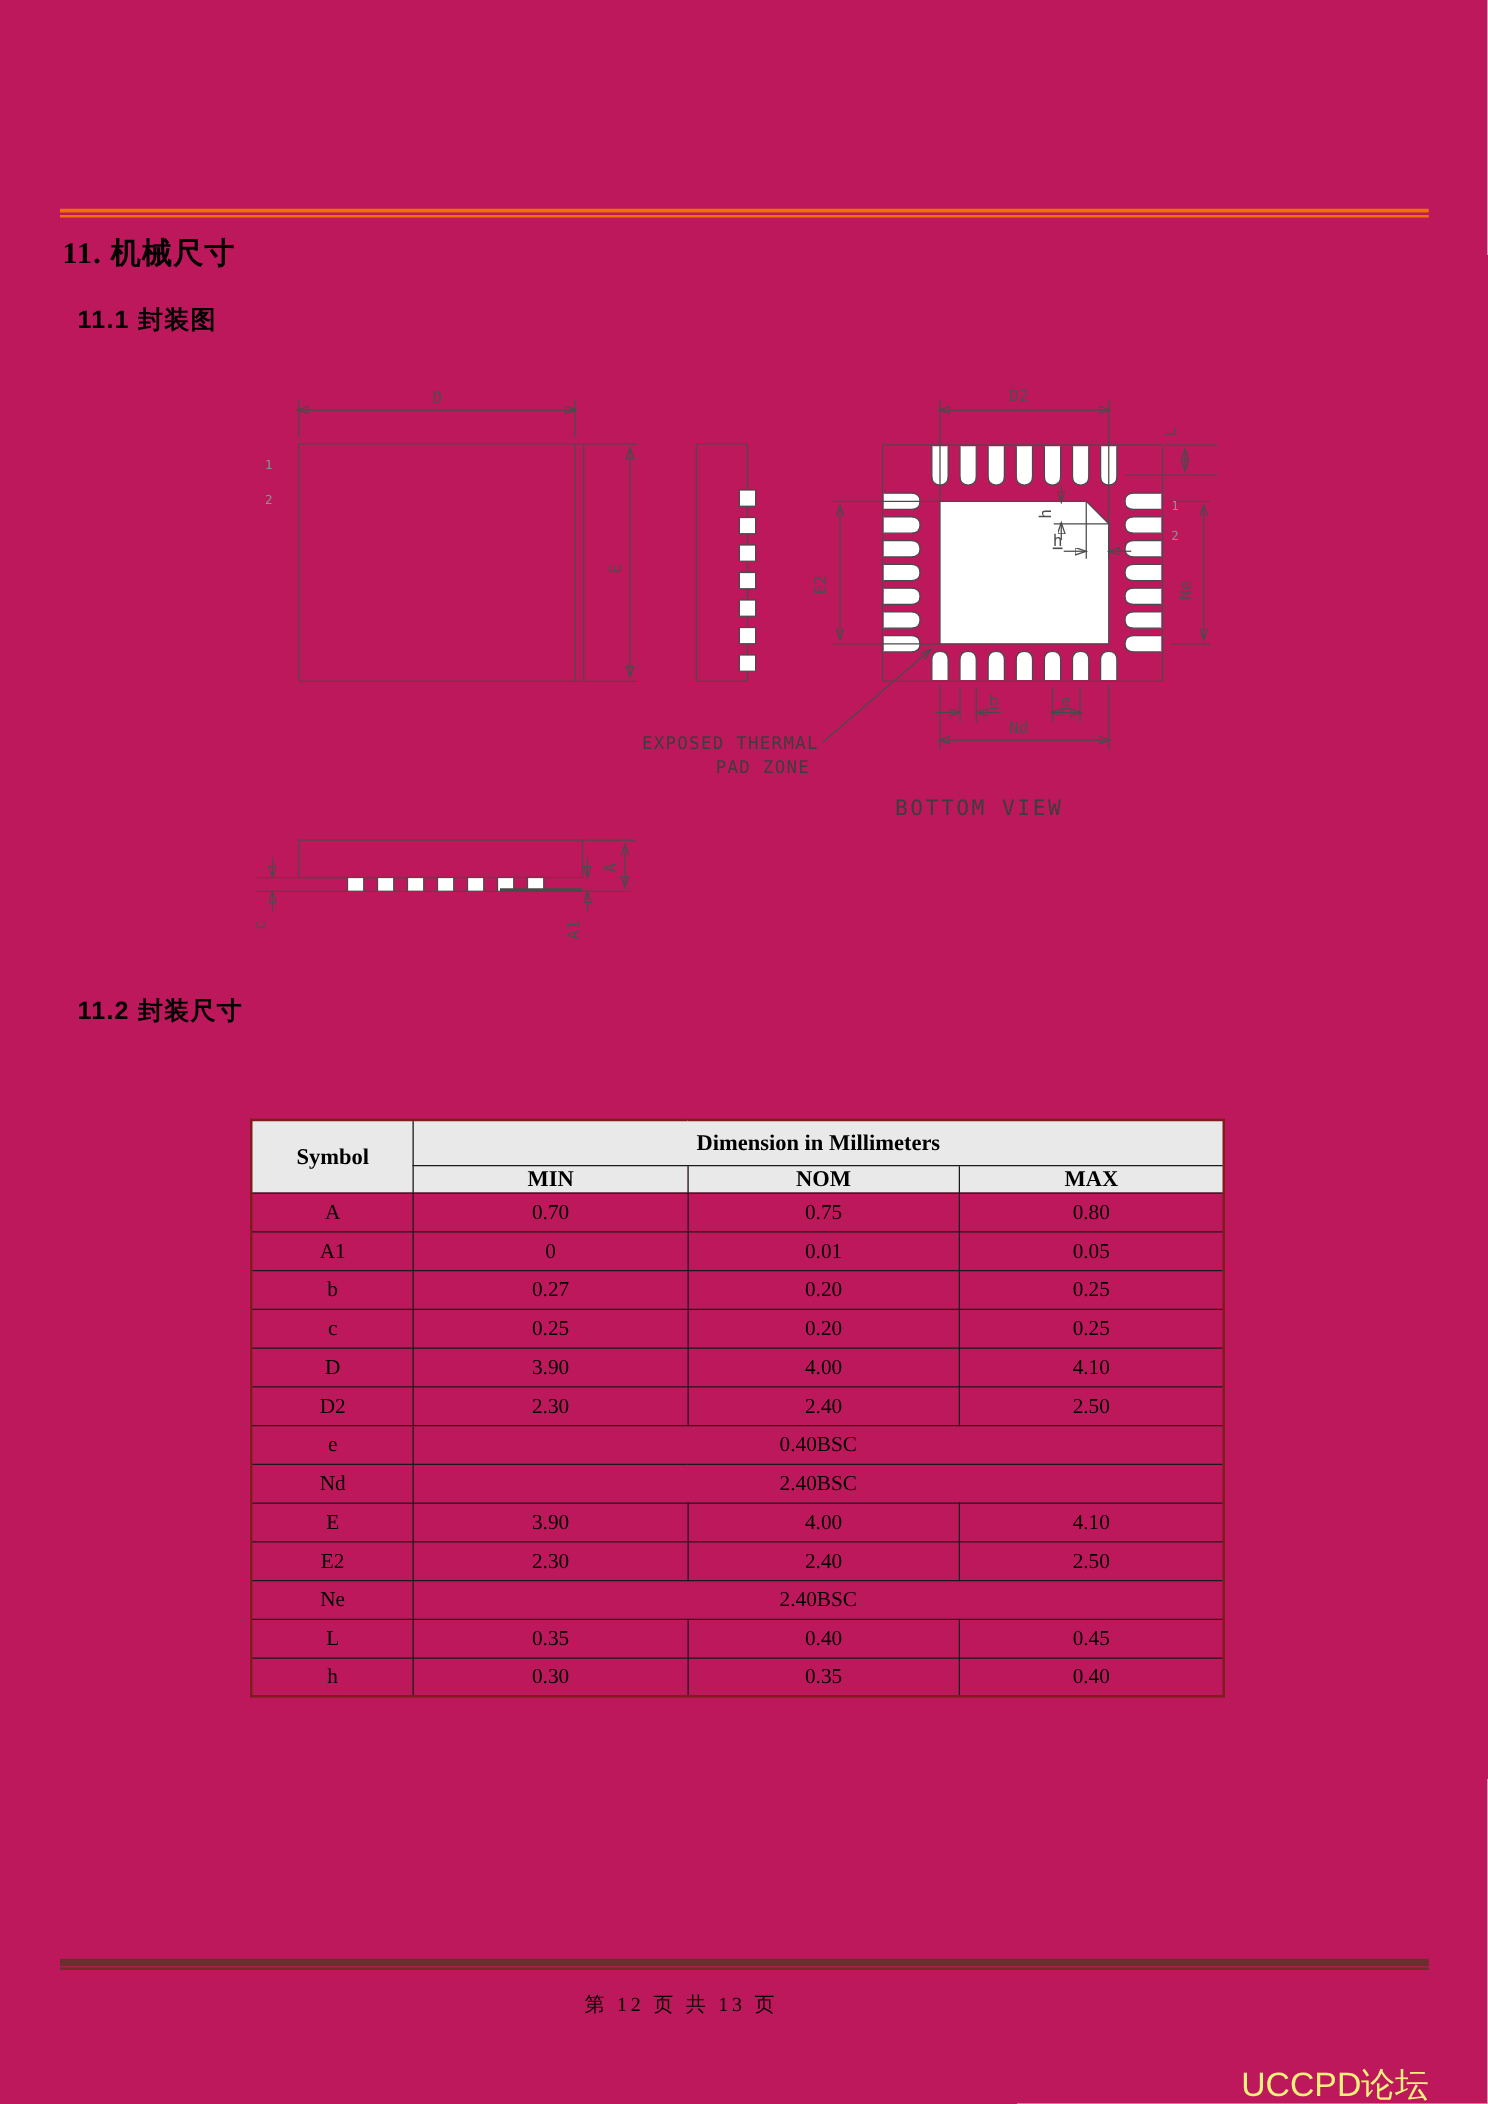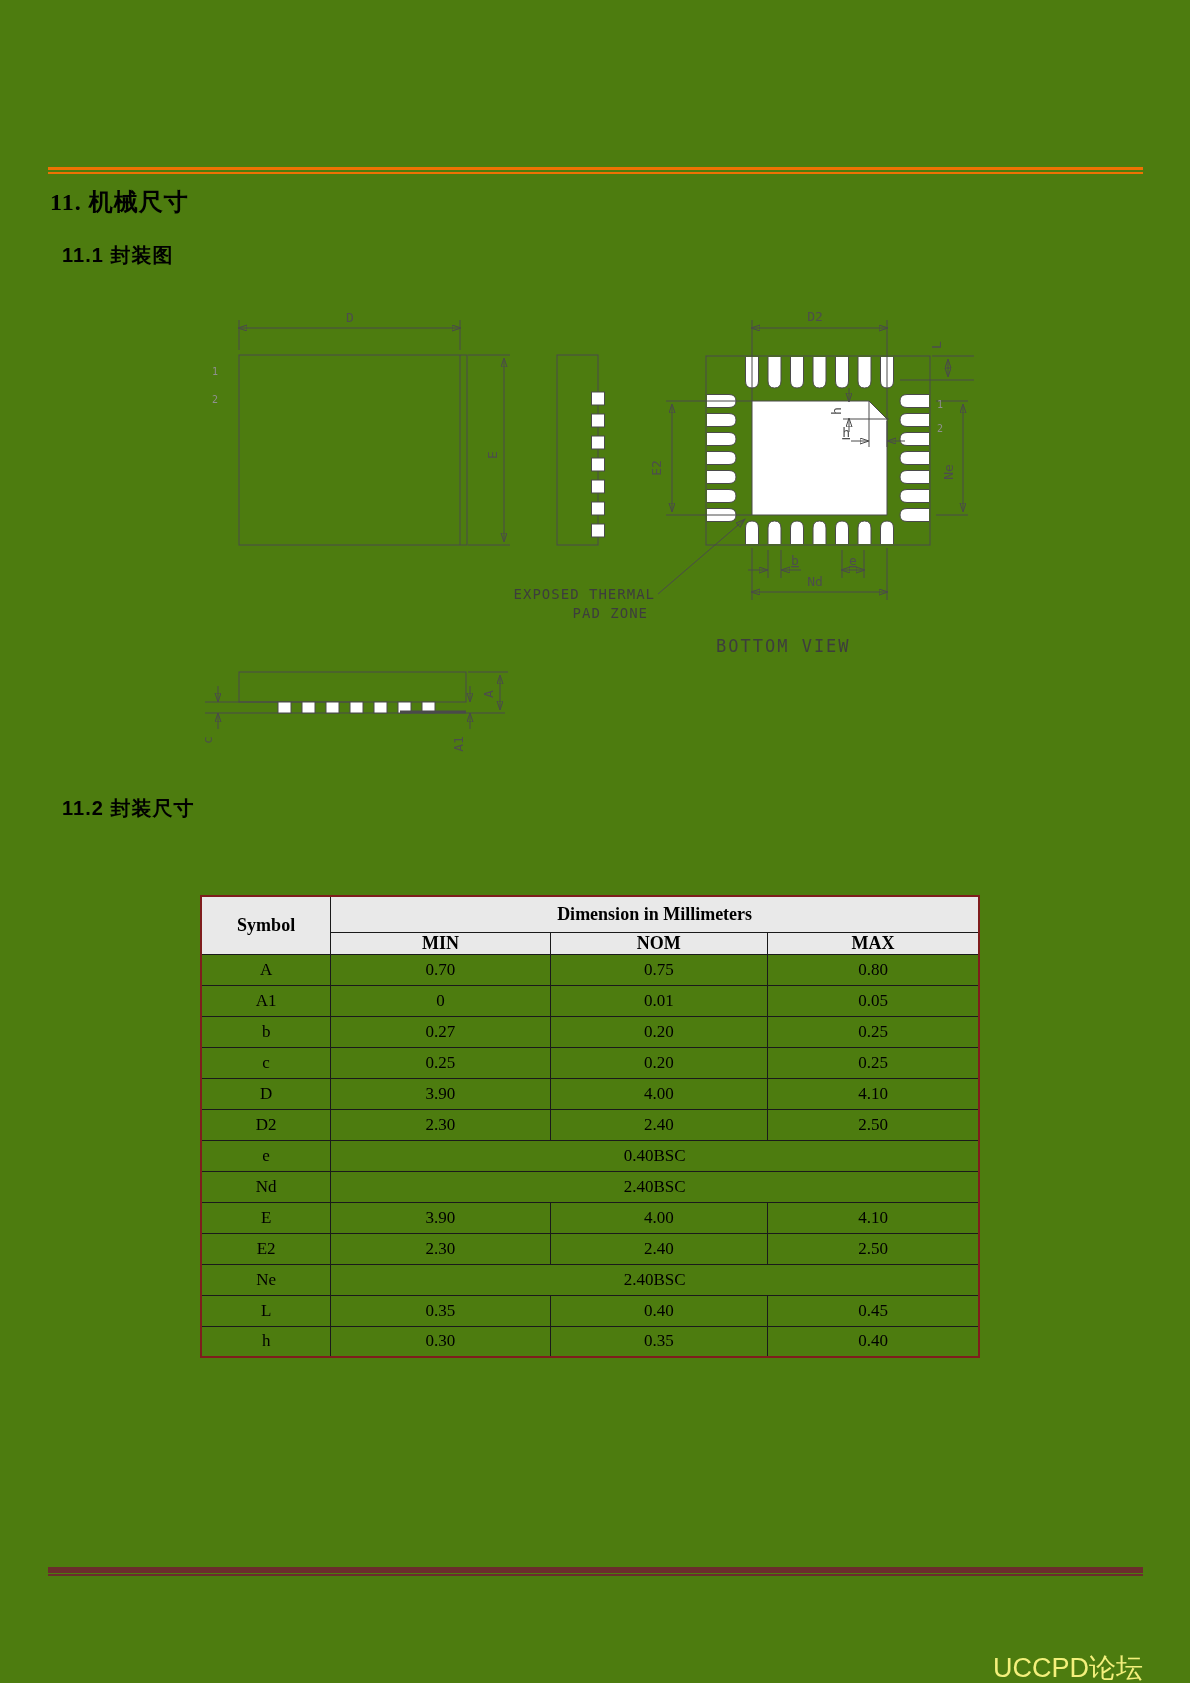--- a/index.html
+++ b/index.html
@@ -3,21 +3,21 @@
 <meta charset="utf-8">
 <style>
   :root{
     --top-rule:#ee7203;
     --footer-rule:#6b2d2d;
     --table-header-bg:#e9e9e9;
     --drawing-line:#4a4a4a;
     --watermark:#f4f07c;
   }
   html,body{margin:0;padding:0;background:#fff;}
-  .page{position:relative;width:1190px;height:1683px;background:#4d7c0f;overflow:hidden;
+  .page{position:relative;width:1190px;height:1683px;background:#be185d;overflow:hidden;
         font-family:"Liberation Serif",serif;color:#000;}
   .top-rule{position:absolute;left:48px;width:1095px;top:167px;height:2px;
             border-top:3px solid var(--top-rule);border-bottom:2px solid var(--top-rule);}
   .h1{position:absolute;left:50px;top:186px;font-family:"Liberation Serif",serif;
       font-weight:bold;font-size:24px;letter-spacing:1px;}
   .h2{position:absolute;left:62px;font-family:"Liberation Sans",sans-serif;
       font-weight:bold;font-size:20px;letter-spacing:1px;}
   .h2a{top:242px;} .h2b{top:795px;}
   svg.drawing{position:absolute;left:0;top:0;}
   svg.drawing text{font-family:"DejaVu Sans Mono",monospace;fill:#4d4d4d;}
@@ -302,15 +302,16 @@
         <tr>
           <td>h</td>
           <td>0.30</td>
           <td>0.35</td>
           <td>0.40</td>
         </tr>
       </tbody>
   </table>
 
   <div class="footer-rule"></div>
+  <div class="page-indicator">第 12 页 共 13 页</div>
   <div class="watermark">UCCPD论坛</div>
 
 </div>
 
 </body></html>

